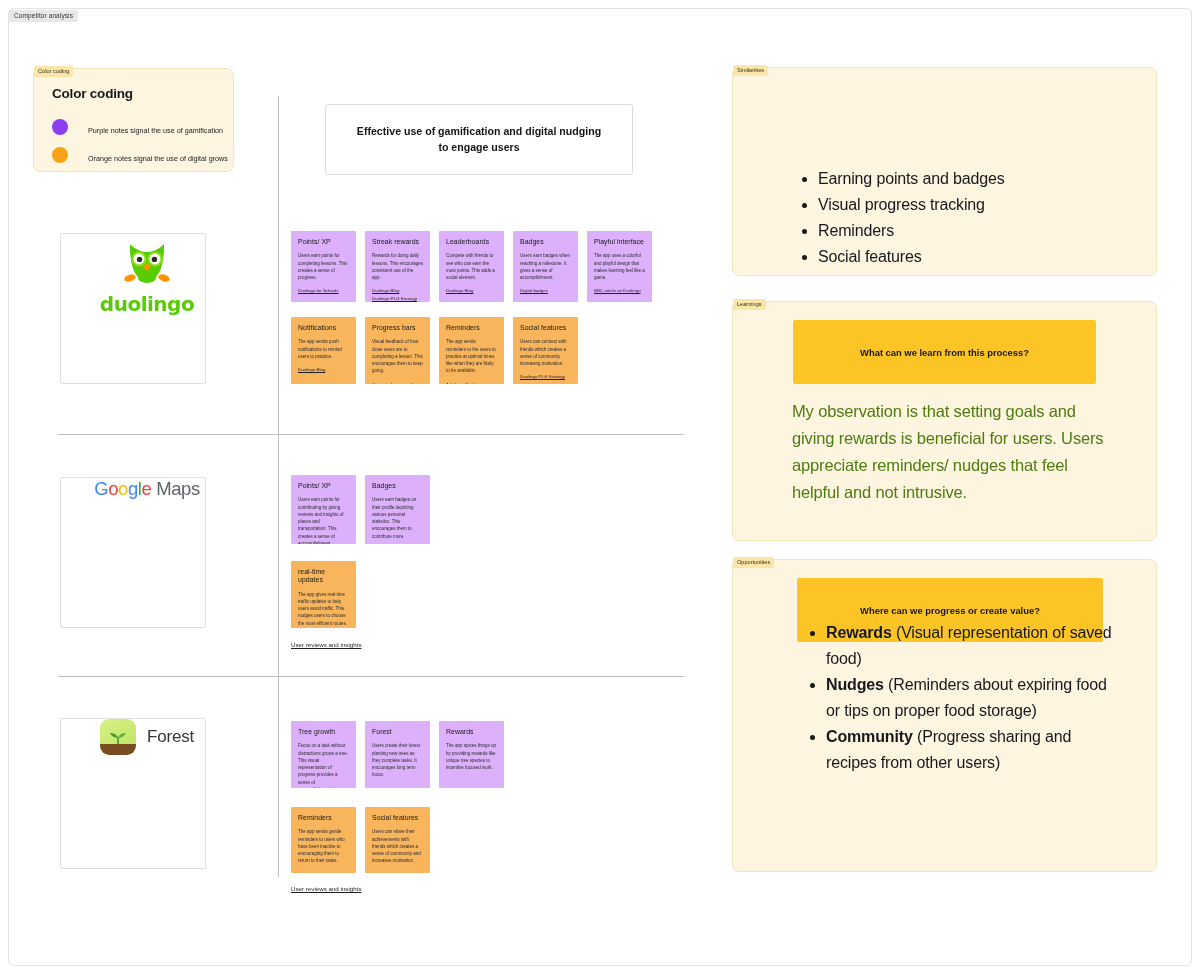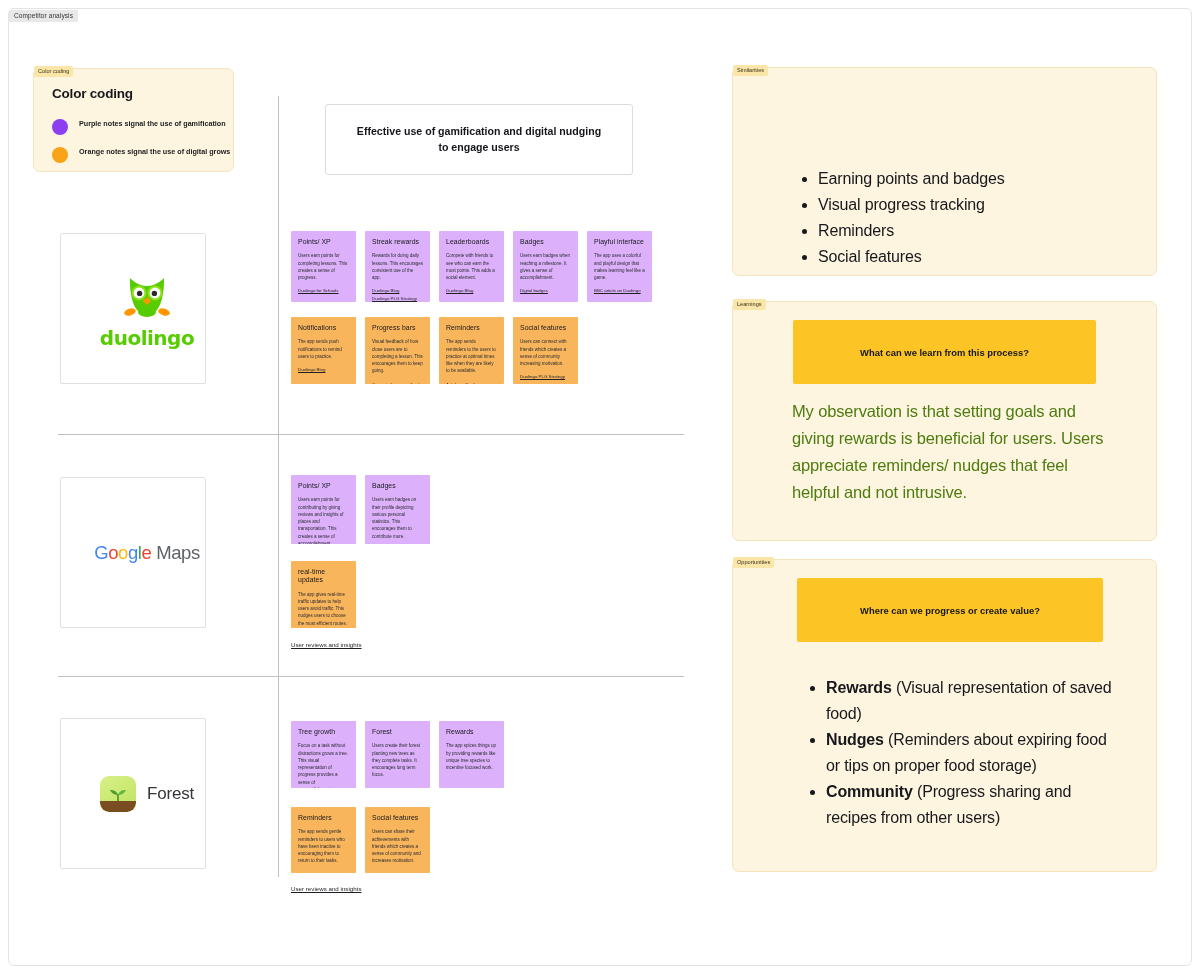--- a/index.html
+++ b/index.html
@@ -59,23 +59,22 @@
     position: absolute;
     left: 18px; top: 17px;
     font-size: 13.5px;
     font-weight: bold;
     color: #17181c;
     letter-spacing: -.2px;
   }
   .cc-row {
     position: absolute;
     display: flex;
-    align-items: flex-start;
-    gap: 11px;
-    font-weight: bold;
+    align-items: flex-end;
+    gap: 20px;
   }
   .cc-row.r1 { left: 18px; top: 50px; }
   .cc-row.r2 { left: 18px; top: 78px; }
   .cc-dot { width: 16px; height: 16px; border-radius: 50%; flex: none; }
   .cc-dot.purple { background: #8b3ff0; }
   .cc-dot.orange { background: #f9a319; }
   .cc-label { font-size: 7.2px; color: #222; white-space: nowrap; }
 
   
   .v-div {
@@ -110,21 +109,21 @@
   }
 
   
   .logobox {
     position: absolute;
     width: 146px; height: 151px;
     background: #fff;
     border: 1px solid #e0e0e0;
     border-radius: 2px;
     display: flex;
-    align-items: center;
+    align-items: flex-start;
     justify-content: center;
     padding-left: 28px;
   }
   .logobox.duolingo { left: 60px; top: 233px; }
   .logobox.gmaps    { left: 60px; top: 477px; }
   .logobox.forest   { left: 60px; top: 718px; }
 
   .duo-wrap { display: flex; flex-direction: column; align-items: center; gap: 2px; }
   .duo-word {
     font-size: 20px; font-weight: bold; color: #58cc02;
@@ -245,21 +244,21 @@
   .panel.similarities { left: 732px; top: 67px;  width: 425px; height: 209px; }
   .panel.learnings    { left: 732px; top: 301px; width: 425px; height: 240px; }
   .panel.opportunities{ left: 732px; top: 559px; width: 425px; height: 313px; }
 
   .qbox.q1 { left: 793px; top: 86px;  width: 303px; height: 64px; }
   .qbox.q2 { left: 793px; top: 320px; width: 303px; height: 64px; }
   .qbox.q3 { left: 797px; top: 578px; width: 306px; height: 64px; }
 
   .plist.l1 { left: 818px; top: 166px; width: 320px; padding-left: 0; }
   .ptext.t2 { left: 792px; top: 398px; width: 314px; }
-  .plist.l3 { left: 826px; top: 675px; width: 290px; padding-left: 0; }
+  .plist.l3 { left: 826px; top: 620px; width: 290px; padding-left: 0; }
 </style>
 </head>
 <body>
 
 <div class="canvas">
   <div class="frame"></div>
 
   <div class="sheet-tag">Competitor analysis</div>
 
   <div class="colorcoding">

